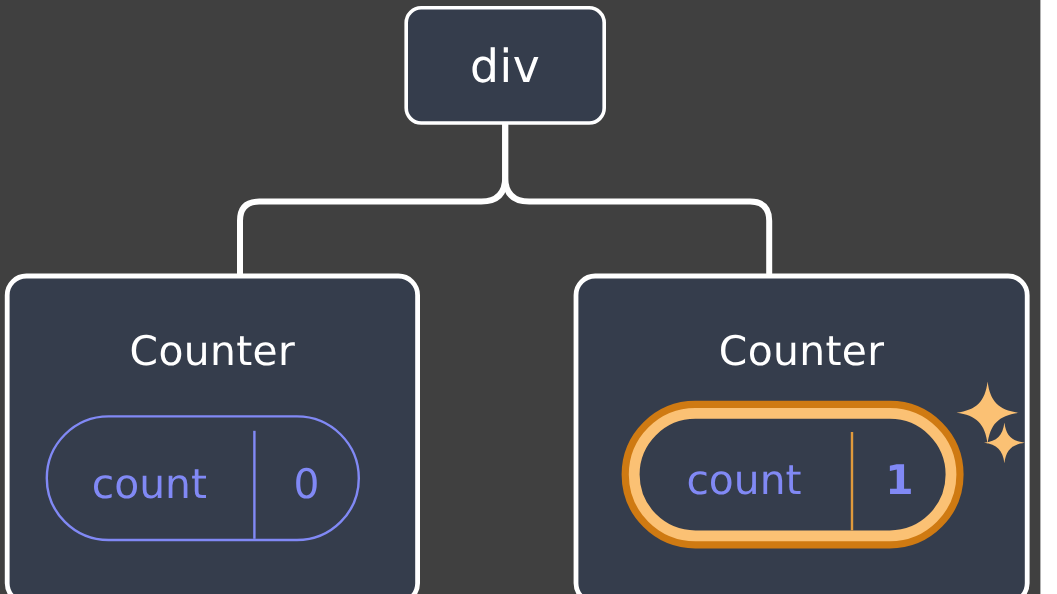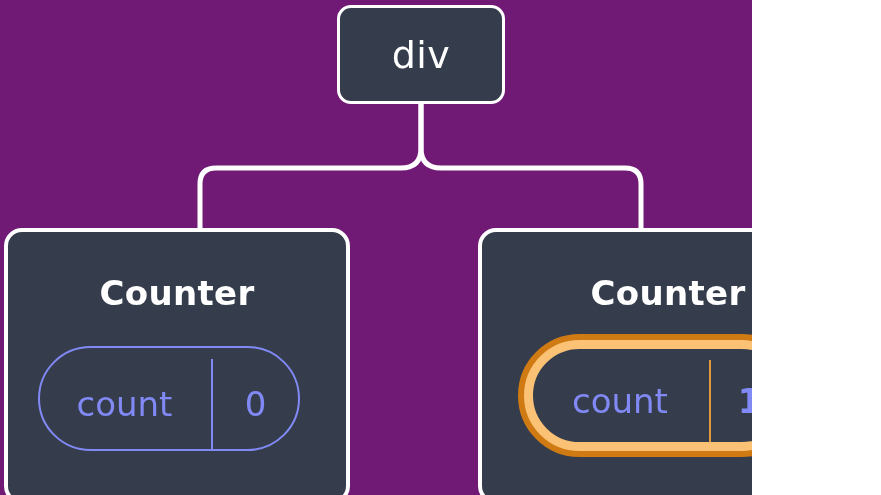--- a/index.html
+++ b/index.html
@@ -7,23 +7,23 @@
     padding: 0;
   }
   body {
     width: 881px;
     height: 495px;
     overflow: hidden;
     font-family: "DejaVu Sans", sans-serif;
   }
   #stage {
     position: relative;
-    width: 752px;
+    width: 867px;
     height: 495px;
-    background: #701a75;
+    background: #404040;
     overflow: hidden;
   }
 
   
   #connectors {
     position: absolute;
     left: 0;
     top: 0;
     width: 881px;
     height: 495px;
@@ -75,21 +75,21 @@
     height: 276px;
   }
   .card-title {
     position: absolute;
     left: 0;
     right: 0;
     top: 44px;
     text-align: center;
     color: #ffffff;
     font-size: 34px;
-    font-weight: 700;
+    font-weight: 400;
     line-height: 1;
     letter-spacing: 0.3px;
   }
 
   
   .pill {
     position: absolute;
     box-sizing: border-box;
     display: flex;
     align-items: stretch;

